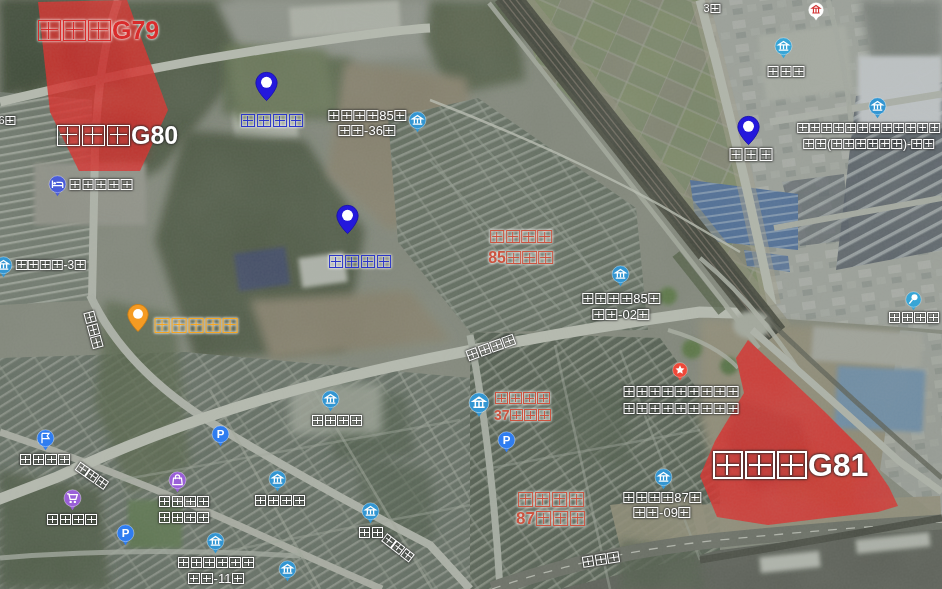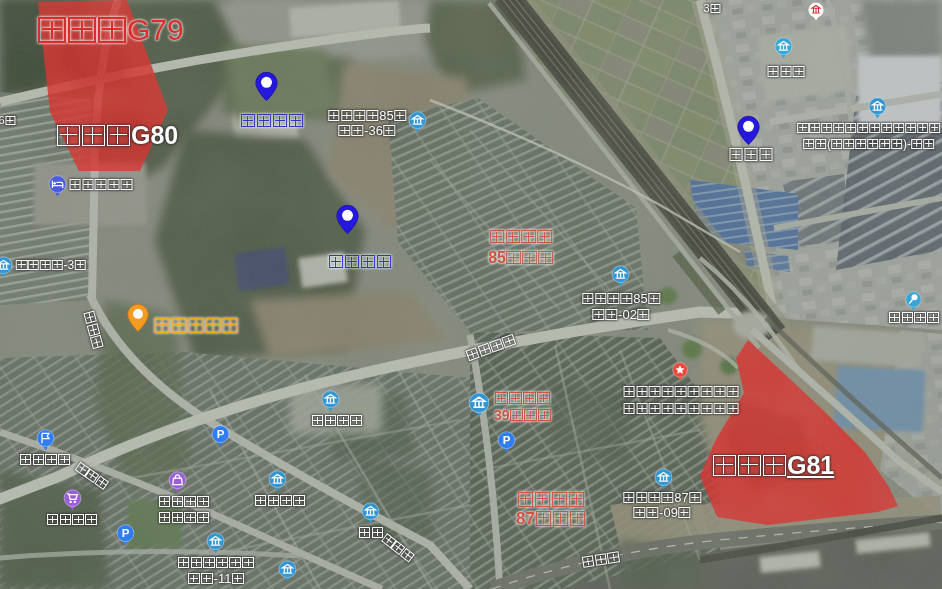--- a/index.html
+++ b/index.html
@@ -254,25 +254,25 @@
 
 <path d="M90 110l55 8 5 40-60 2z" fill="#b02020" opacity="0.22" filter="url(#soft)"></path>
 
 <path d="M740 400l60 20 20 60-70 10-25-50z" fill="#b02020" opacity="0.25" filter="url(#soft)"></path>
 
 <path d="M790 440l70 30-10 40-70-15z" fill="#c8402e" opacity="0.25" filter="url(#soft)"></path>
 
 <rect width="942" height="589" filter="url(#grain)" opacity="0.12"></rect>
 </svg>
 
-<div class="lb" style="left:37px;top:16px;font-size:30px;line-height:28px;color:#d92c2c;font-weight:normal;filter:drop-shadow(0 0 1px rgba(255,255,255,.95)) drop-shadow(0 0 1.5px rgba(255,255,255,.55));"><i class="hz"></i><i class="hz"></i><i class="hz"></i><span class="lt">G79</span></div>
+<div class="lb" style="left:37px;top:16px;font-size:25px;line-height:28px;color:#d92c2c;font-weight:bold;filter:drop-shadow(0 0 1px rgba(255,255,255,.95)) drop-shadow(0 0 1.5px rgba(255,255,255,.55));"><i class="hz"></i><i class="hz"></i><i class="hz"></i><span class="lt">G79</span></div>
 
 <div class="lb" style="left:56px;top:114px;font-size:25px;line-height:28px;color:#ffffff;font-weight:bold;filter:drop-shadow(0 0 1px rgba(40,40,40,.95)) drop-shadow(0 0 1px rgba(40,40,40,.7));margin-top:7px;"><i class="hz"></i><i class="hz"></i><i class="hz"></i><span class="lt">G80</span></div>
 
-<div class="lb" style="left:712px;top:451px;font-size:25px;line-height:28px;color:#ffffff;font-weight:bold;filter:drop-shadow(0 0 1px rgba(40,40,40,.95)) drop-shadow(0 0 1px rgba(40,40,40,.7));text-decoration:underline;"><i class="hz"></i><i class="hz"></i><i class="hz"></i><span class="lt">G81</span></div>
+<div class="lb" style="left:712px;top:451px;font-size:32px;line-height:28px;color:#ffffff;font-weight:bold;filter:drop-shadow(0 0 1px rgba(40,40,40,.95)) drop-shadow(0 0 1px rgba(40,40,40,.7));"><i class="hz"></i><i class="hz"></i><i class="hz"></i><span class="lt">G81</span></div>
 
 <svg class="ab" style="left:254.5px;top:70.5px" width="23" height="31" viewBox="0 0 26 34">
       <path d="M13 1C6.4 1 1 6.4 1 13c0 8.5 12 20 12 20s12-11.5 12-20C25 6.4 19.6 1 13 1z" fill="#2418dc" stroke="#1a12a8" stroke-width="1"></path>
       <circle cx="13" cy="12.2" r="6.2" fill="#fff"></circle>
     </svg>
 
 <div class="lb" style="left:272px;top:112px;font-size:16px;line-height:18px;color:#2b36c8;font-weight:bold;filter:drop-shadow(0 0 1px rgba(255,255,255,.95)) drop-shadow(0 0 1.5px rgba(255,255,255,.55));transform:translate(-50%,0);"><i class="hz"></i><i class="hz"></i><i class="hz"></i><i class="hz"></i></div>
 
 <svg class="ab" style="left:335.5px;top:203.5px" width="23" height="31" viewBox="0 0 26 34">
       <path d="M13 1C6.4 1 1 6.4 1 13c0 8.5 12 20 12 20s12-11.5 12-20C25 6.4 19.6 1 13 1z" fill="#2418dc" stroke="#1a12a8" stroke-width="1"></path>
@@ -282,21 +282,21 @@
 <div class="lb" style="left:360px;top:253px;font-size:16px;line-height:18px;color:#2b36c8;font-weight:bold;filter:drop-shadow(0 0 1px rgba(255,255,255,.95)) drop-shadow(0 0 1.5px rgba(255,255,255,.55));transform:translate(-50%,0);"><i class="hz"></i><i class="hz"></i><i class="hz"></i><i class="hz"></i></div>
 
 <div class="lb" style="left:521px;top:226px;font-size:16px;line-height:21px;color:#cc5440;font-weight:bold;filter:drop-shadow(0 0 1px rgba(255,255,255,.95)) drop-shadow(0 0 1.5px rgba(255,255,255,.55));transform:translate(-50%,0);"><i class="hz"></i><i class="hz"></i><i class="hz"></i><i class="hz"></i><br><span class="lt">85</span><i class="hz"></i><i class="hz"></i><i class="hz"></i></div>
 
 <svg class="ab" style="left:468px;top:392px" width="22" height="27" viewBox="0 0 20 25">
       <path d="M6.4 17.6 L10 23 L13.6 17.6 Z" fill="#3396d2"></path>
       <circle cx="10" cy="10" r="9.2" fill="#3396d2" stroke="rgba(255,255,255,.5)" stroke-width="0.8"></circle>
       <path d="M4.8 14.2h10.4M6.6 13.4V9.2M10 13.4V9.2M13.4 13.4V9.2M4.5 8.6h11L10 4.8z" stroke="#fff" stroke-width="1.4" fill="none"></path>
     </svg>
 
-<div class="lb" style="left:494px;top:390px;font-size:14px;line-height:17px;color:#cc5440;font-weight:bold;filter:drop-shadow(0 0 1px rgba(255,255,255,.95)) drop-shadow(0 0 1.5px rgba(255,255,255,.55));"><i class="hz"></i><i class="hz"></i><i class="hz"></i><i class="hz"></i><br><span class="lt">39</span><i class="hz"></i><i class="hz"></i><i class="hz"></i></div>
+<div class="lb" style="left:494px;top:390px;font-size:14px;line-height:17px;color:#cc5440;font-weight:bold;filter:drop-shadow(0 0 1px rgba(255,255,255,.95)) drop-shadow(0 0 1.5px rgba(255,255,255,.55));"><i class="hz"></i><i class="hz"></i><i class="hz"></i><i class="hz"></i><br><span class="lt">37</span><i class="hz"></i><i class="hz"></i><i class="hz"></i></div>
 
 <div class="lb" style="left:551px;top:490px;font-size:17px;line-height:19px;color:#cc5440;font-weight:bold;filter:drop-shadow(0 0 1px rgba(255,255,255,.95)) drop-shadow(0 0 1.5px rgba(255,255,255,.55));transform:translate(-50%,0);"><i class="hz"></i><i class="hz"></i><i class="hz"></i><i class="hz"></i><br><span class="lt">87</span><i class="hz"></i><i class="hz"></i><i class="hz"></i></div>
 
 <svg class="ab" style="left:408px;top:111px" width="19" height="23" viewBox="0 0 20 25">
       <path d="M6.4 17.6 L10 23 L13.6 17.6 Z" fill="#3396d2"></path>
       <circle cx="10" cy="10" r="9.2" fill="#3396d2" stroke="rgba(255,255,255,.5)" stroke-width="0.8"></circle>
       <path d="M4.8 14.2h10.4M6.6 13.4V9.2M10 13.4V9.2M13.4 13.4V9.2M4.5 8.6h11L10 4.8z" stroke="#fff" stroke-width="1.4" fill="none"></path>
     </svg>
 
 <div class="lb" style="left:367px;top:108px;font-size:13px;line-height:15px;color:#ffffff;filter:drop-shadow(0 0 1px rgba(40,40,40,.95)) drop-shadow(0 0 1px rgba(40,40,40,.7));transform:translate(-50%,0);"><i class="hz"></i><i class="hz"></i><i class="hz"></i><i class="hz"></i><span class="lt">85</span><i class="hz"></i><br><i class="hz"></i><i class="hz"></i><span class="lt">-36</span><i class="hz"></i></div>

